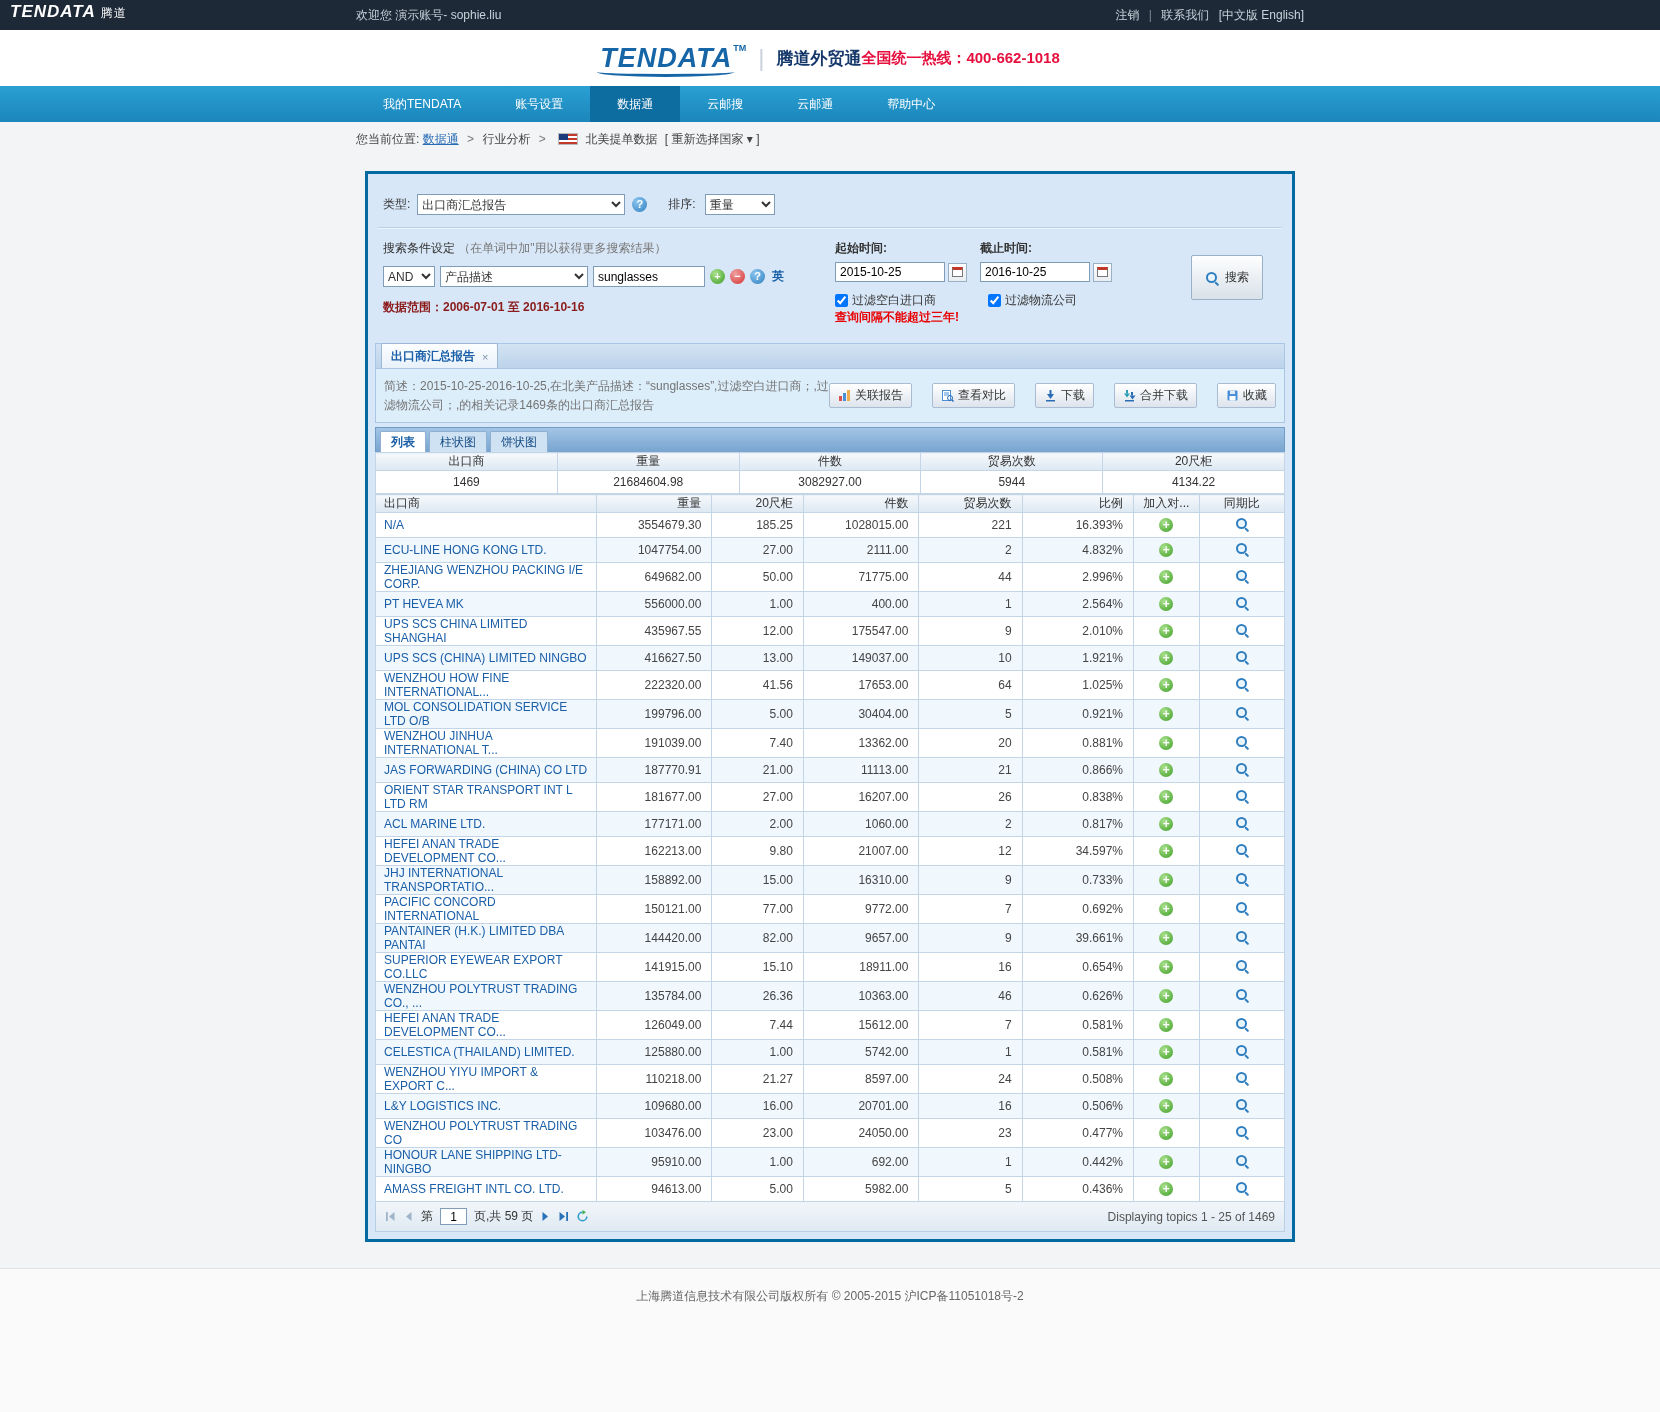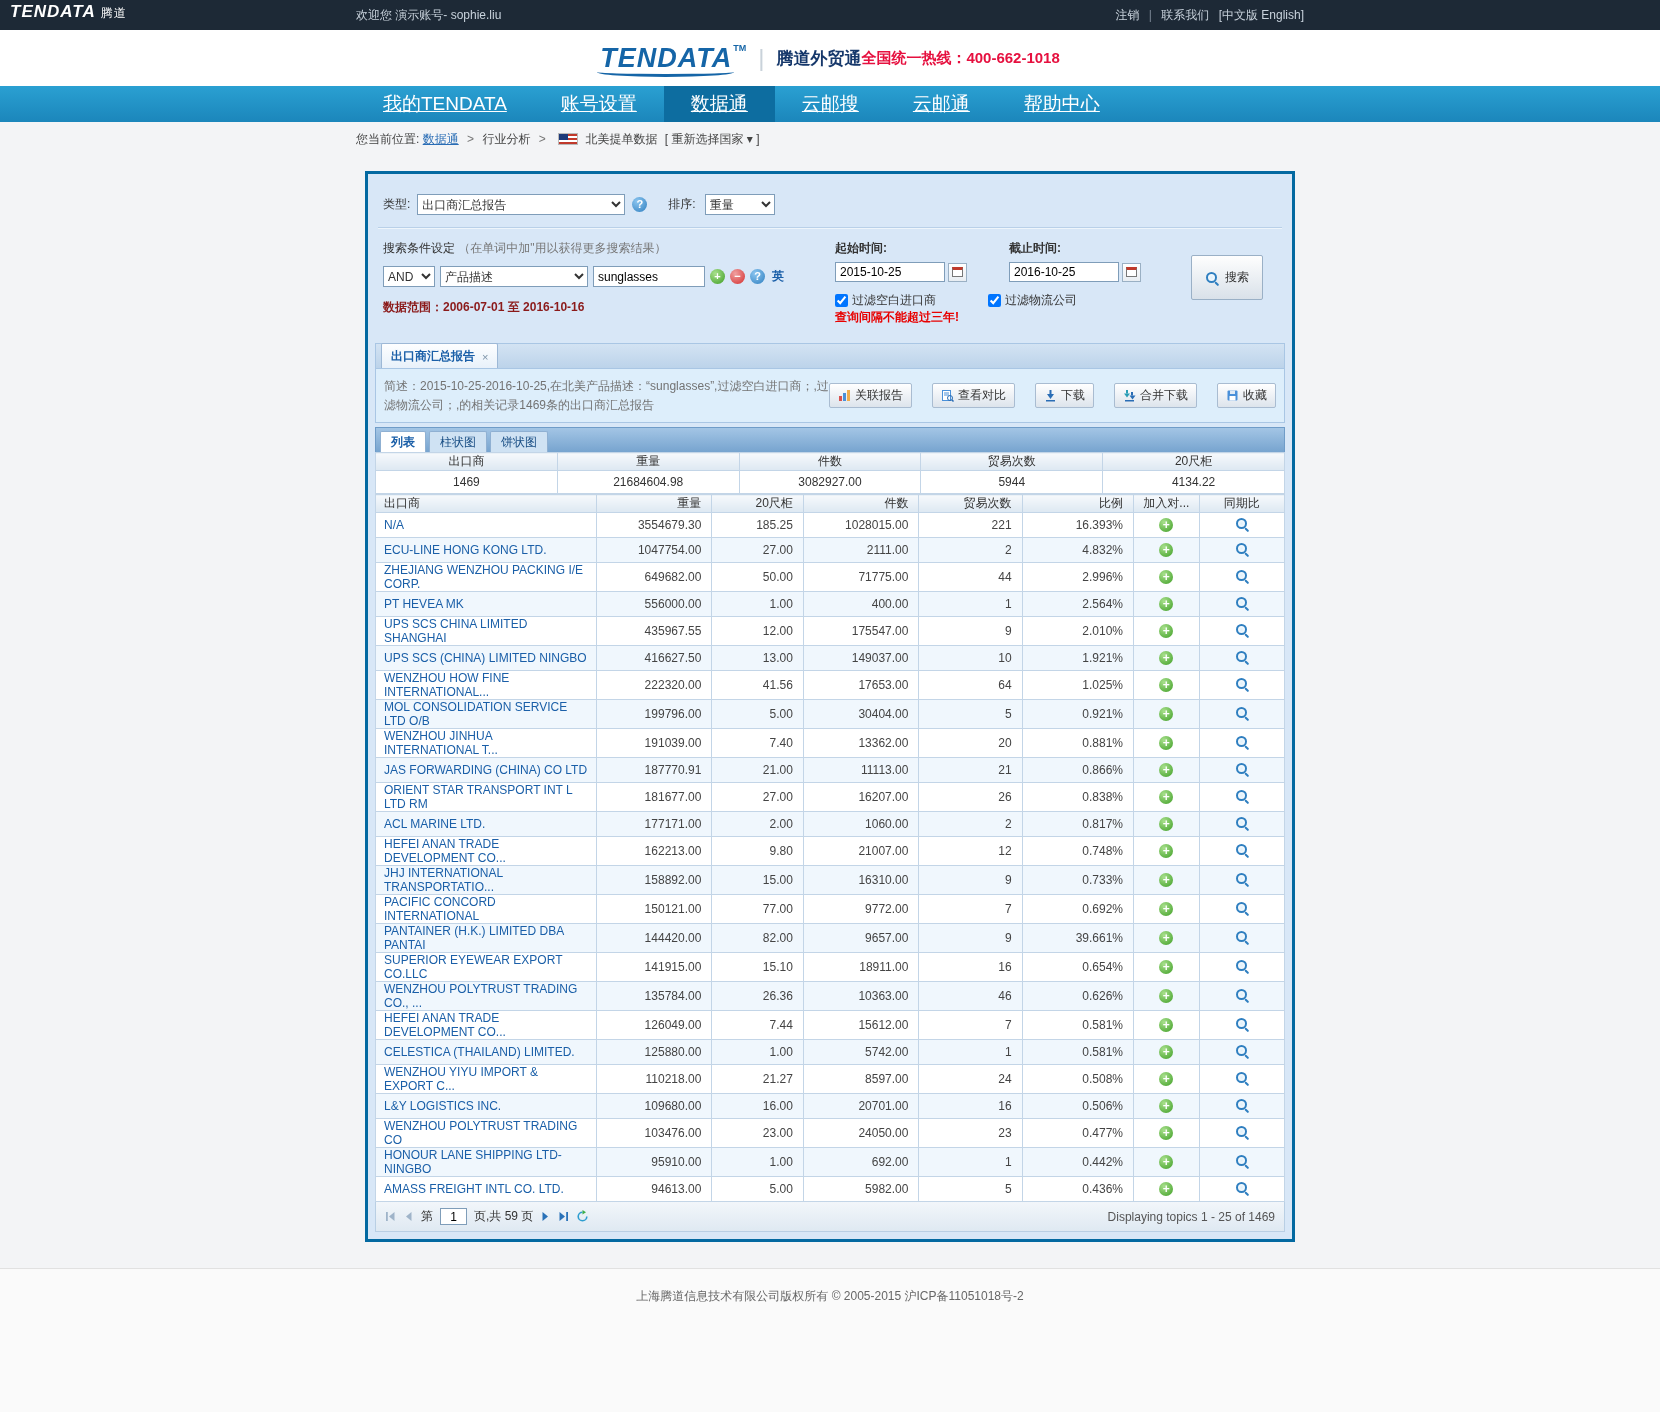--- a/index.html
+++ b/index.html
@@ -22,21 +22,21 @@
   .brand-text{color:#1565a7;font-size:27px;font-weight:bold;font-style:italic;letter-spacing:1px;position:relative;display:inline-block;}
   .brand-text::after{content:"";position:absolute;left:-3px;bottom:-3px;width:104%;height:7px;border-bottom:3px solid #1565a7;border-radius:50%;}
   .brand-tm{color:#1565a7;font-size:9px;font-weight:bold;vertical-align:top;margin-left:1px;}
   .brand-sep{color:#c9d2da;font-size:24px;margin:0 12px;font-weight:200;}
   .brand-product{color:#16386b;font-size:17px;font-weight:bold;}
   .hotline{color:#e6103f;font-size:15px;font-weight:bold;}
 
   
   .nav{background:linear-gradient(#2aa0d2,#1b86bb);height:36px;}
   .nav-inner{display:flex;height:36px;}
-  .nav-item{color:#fff;font-size:19px;line-height:36px;padding:0 27px;cursor:pointer;text-decoration:underline;}
+  .nav-item{color:#fff;font-size:12px;line-height:36px;padding:0 27px;cursor:pointer;}
   .nav-item.active{background:#0d6da0;}
 
   
   .page-bg{background:#f3f4f6;padding-bottom:26px;}
   .breadcrumb{padding:9px 0;color:#444;}
   .bc-link{color:#2a6db5;text-decoration:underline;}
   .bc-sep{margin:0 5px;color:#777;}
   .flag-icon{display:inline-block;width:20px;height:12px;border:1px solid #b9b9b9;background:repeating-linear-gradient(#c0392b 0 2px,#fff 2px 4px);position:relative;vertical-align:-2px;margin:0 4px;}
   .flag-canton{position:absolute;left:0;top:0;width:9px;height:6px;background:#1d3a7a;}
   .bc-reselect{color:#444;margin-left:4px;}
@@ -62,21 +62,21 @@
   .filter-main{display:flex;padding:11px 8px 14px;position:relative;}
   .fm-left{width:452px;}
   .fm-title{color:#333;}
   .fm-hint{color:#777;}
   .fm-controls{margin-top:9px;display:flex;align-items:center;gap:5px;}
   .kw-input{width:112px;height:21px;border:1px solid #7f9db9;padding:0 4px;font-size:12px;font-family:inherit;}
   .en-link{color:#1a5fa8;font-weight:bold;margin-left:2px;}
   .fm-range{margin-top:12px;color:#8b1a1a;font-weight:bold;}
 
   .fm-mid{width:330px;}
-  .date-row{display:flex;gap:42px;}
+  .date-row{display:flex;gap:13px;}
   .date-group label{display:block;font-weight:bold;margin-bottom:5px;color:#333;}
   .date-input-row{display:flex;align-items:center;gap:3px;}
   .date-input{width:110px;height:20px;border:1px solid #7f9db9;padding:0 4px;font-size:12px;font-family:inherit;}
   .cal-btn{width:19px;height:19px;border:1px solid #9ab0c4;background:linear-gradient(#fff,#e8edf2);display:inline-flex;align-items:center;justify-content:center;cursor:pointer;padding:0;}
   .cal-glyph{width:11px;height:10px;border:1px solid #777;border-top:3px solid #c0392b;background:#fff;}
   .check-row{margin-top:10px;display:flex;gap:52px;align-items:center;}
   .check-row label{display:flex;align-items:center;gap:4px;cursor:pointer;}
   .fm-warning{color:#e80000;font-weight:bold;}
   .search-btn{position:absolute;right:22px;top:26px;height:45px;padding:0 13px;display:inline-flex;align-items:center;gap:6px;background:linear-gradient(#fefefe,#d9e1e9);border:1px solid #9ab0c6;border-radius:2px;font-size:12px;color:#333;cursor:pointer;font-family:inherit;}
 
@@ -481,21 +481,21 @@
               <td class="num">0.817%</td>
               <td class="center"><span class="icon-circle icon-plus small">+</span></td>
               <td class="center"><span class="mag"></span></td>
             </tr>
             <tr>
               <td class="name"><a>HEFEI ANAN TRADE DEVELOPMENT CO...</a></td>
               <td class="num">162213.00</td>
               <td class="num">9.80</td>
               <td class="num">21007.00</td>
               <td class="num">12</td>
-              <td class="num">0.748%</td>
+              <td class="num">34.597%</td>
               <td class="center"><span class="icon-circle icon-plus small">+</span></td>
               <td class="center"><span class="mag"></span></td>
             </tr>
             <tr>
               <td class="name"><a>JHJ INTERNATIONAL TRANSPORTATIO...</a></td>
               <td class="num">158892.00</td>
               <td class="num">15.00</td>
               <td class="num">16310.00</td>
               <td class="num">9</td>
               <td class="num">0.733%</td>

